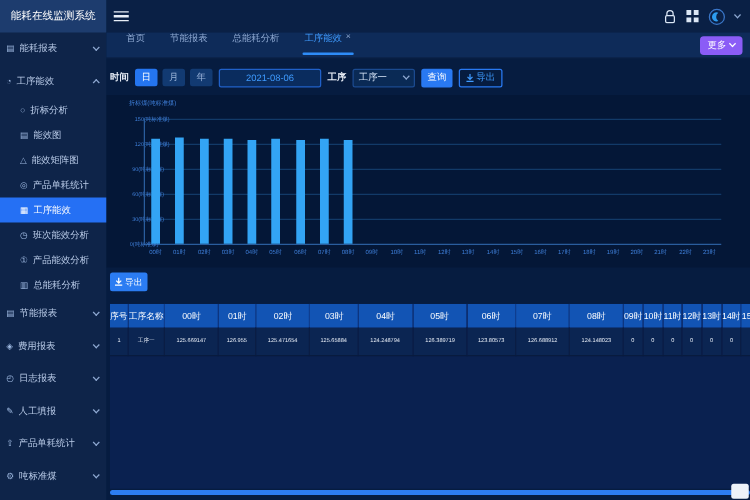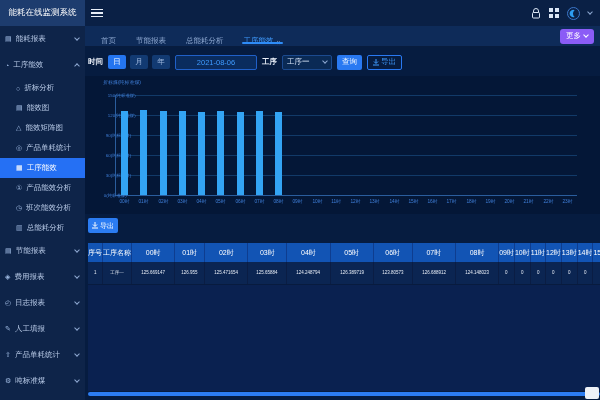--- a/index.html
+++ b/index.html
@@ -25,21 +25,21 @@
   #topbar { position:absolute; left:85px; top:0; width:515px; height:26px; background:#0a2045; display:flex; align-items:center; }
   #hamburger { width:12px; margin-left:6px; cursor:pointer; }
   #hamburger div { height:1.5px; background:#e8eef7; margin:2px 0; }
   #topbar-right { margin-left:auto; display:flex; align-items:center; gap:8px; padding-right:8px; }
   .tb-icon { display:flex; align-items:center; justify-content:center; cursor:pointer; }
   #avatar { width:13px; height:13px; border-radius:50%; background:#0b2147; border:1px solid #3a76c8; display:flex; align-items:center; justify-content:center; }
 
   
   #tabbar { position:absolute; left:85px; top:26px; width:515px; height:21px; background:#0e2b59; display:flex; align-items:center; border-bottom:1px solid #081c3e; }
   #tabs { display:flex; align-items:center; gap:4px; padding-left:8px; height:100%; }
-  .tab { position:relative; height:100%; display:flex; align-items:flex-end; gap:3px; padding:0 8px; font-size:7.5px; color:#8fa9d2; cursor:pointer; white-space:nowrap; }
+  .tab { position:relative; height:100%; display:flex; align-items:flex-start; gap:3px; padding:0 8px; font-size:7.5px; color:#8fa9d2; cursor:pointer; white-space:nowrap; }
   .tab.active { color:#3f9bff; }
   .tab.active::after { content:""; position:absolute; left:6px; right:6px; bottom:2px; height:2px; background:#2e8cf7; border-radius:1px; }
   .tab-close { font-size:7px; color:#8fa9d2; }
   #more-btn { margin-left:auto; margin-right:6px; background:#8b5cf6; color:#fff; font-size:7.5px; height:15px; padding:0 6px; border-radius:3px; display:flex; align-items:center; gap:3px; cursor:pointer; }
   #more-btn .chev { border-color:#ffffff; }
 
   
   #filters { position:absolute; left:88px; top:54px; height:16px; display:flex; align-items:center; gap:5px; font-size:7.5px; }
   .flabel { color:#e8eef7;font-weight:bold; }
   .seg { width:18px; height:14px; border-radius:2px; background:#123a72; color:#9fb8dd; font-size:7.5px; display:flex; align-items:center; justify-content:center; cursor:pointer; }
@@ -107,26 +107,26 @@
         </div>
         <div class="sb-item sub">
           <span class="sb-icon">◎</span>
           <span class="sb-label">产品单耗统计</span>
         </div>
         <div class="sb-item sub active">
           <span class="sb-icon">▦</span>
           <span class="sb-label">工序能效</span>
         </div>
         <div class="sb-item sub">
+          <span class="sb-icon">◷</span>
+          <span class="sb-label">班次能效分析</span>
+        </div>
+        <div class="sb-item sub">
           <span class="sb-icon">①</span>
           <span class="sb-label">产品能效分析</span>
-        </div>
-        <div class="sb-item sub">
-          <span class="sb-icon">◷</span>
-          <span class="sb-label">班次能效分析</span>
         </div>
         <div class="sb-item sub">
           <span class="sb-icon">▥</span>
           <span class="sb-label">总能耗分析</span>
         </div>
         <div class="sb-item">
           <span class="sb-icon">▤</span>
           <span class="sb-label">节能报表</span>
           <span class="chev down"></span>
         </div>

